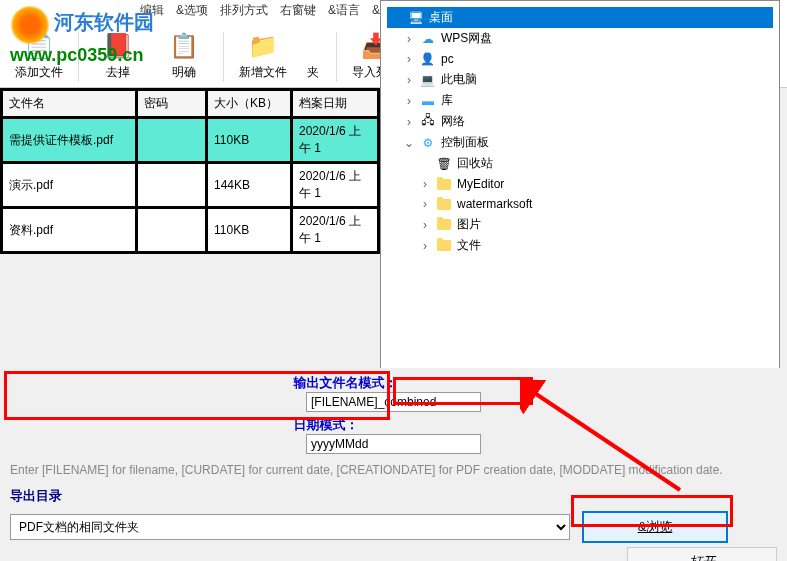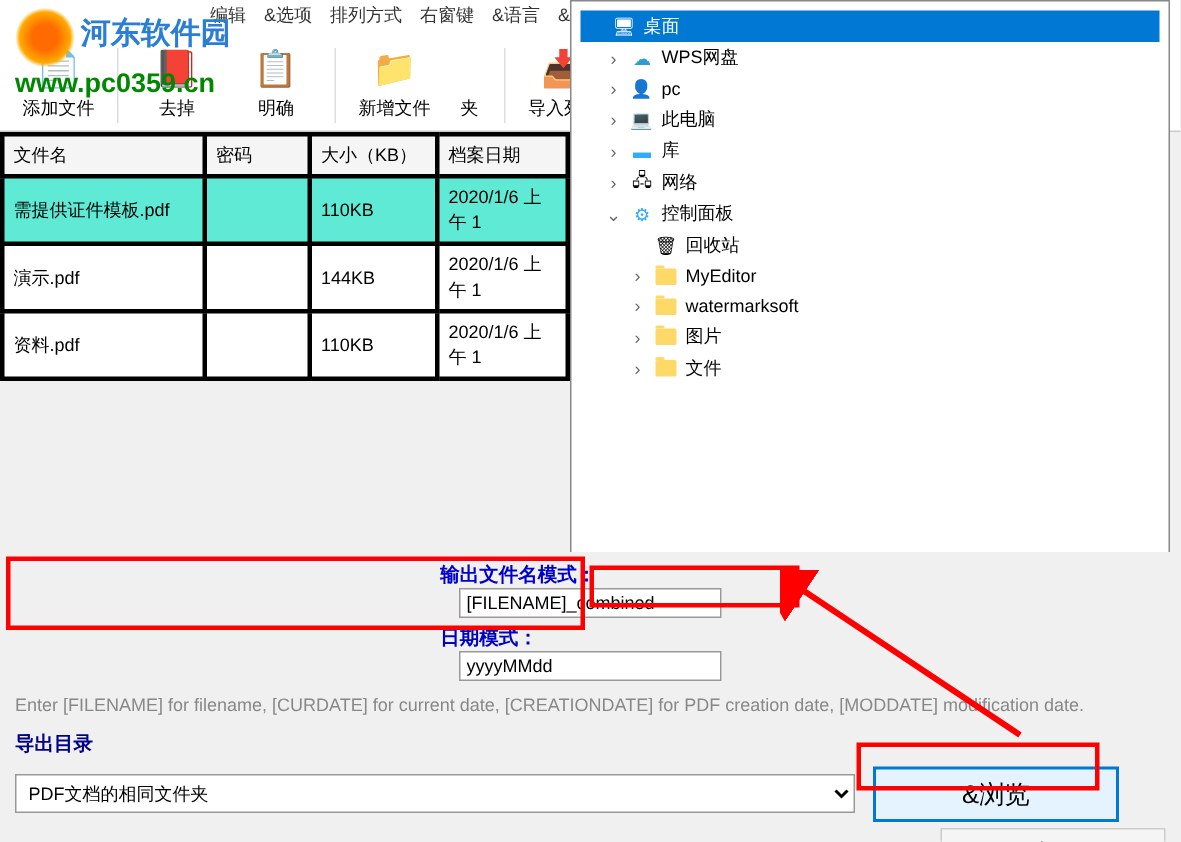--- a/index.html
+++ b/index.html
@@ -37,21 +37,21 @@
 .fd-btn.hl { border: 2px solid #0078d4; }
 
 .bottom-panel { position: absolute; top: 368px; left: 0; width: 787px; background: #f0f0f0; padding: 6px 10px; font-size: 13px; }
 .form-row { display: flex; align-items: center; margin-bottom: 4px; flex-direction: column; }
 .form-label { width: 200px; color: #0000cc; font-weight: bold; }
 .form-input { width: 175px; padding: 2px 4px; border: 1px solid #999; background: #fff; font-size: 12px; }
 .help-text { color: #888; font-size: 12px; margin: 8px 0; line-height: 1.4; }
 .section-label { color: #000088; font-weight: bold; margin: 6px 0; }
 .export-row { display: flex; gap: 12px; align-items: center; }
 .export-select { width: 560px; padding: 4px; border: 1px solid #999; background: #fff; font-size: 12px; }
-.browse-btn { width: 164px; padding: 5px; text-align: center; background: #fff; border: 1px solid #999; cursor: pointer; font-size: 17px; }
+.browse-btn { width: 146px; padding: 5px; text-align: center; background: #fff; border: 1px solid #999; cursor: pointer; font-size: 13px; text-decoration: underline; }
 .browse-btn.active { border: 2px solid #0078d4; background: #e5f3ff; }
 .open-btn { width: 150px; padding: 5px; text-align: center; background: #f5f5f5; border: 1px solid #ccc; cursor: pointer; margin-top: 4px; margin-left: auto; font-size: 13px; font-style: italic; }
 
 .red-box { position: absolute; border: 3px solid #ff0000; pointer-events: none; z-index: 50; }
 .arrow { position: absolute; z-index: 51; pointer-events: none; }
 
 .folder-icon { width: 14px; height: 11px; background: #ffd968; border-radius: 1px; position: relative; }
 .folder-icon::before { content: ''; position: absolute; top: -2px; left: 0; width: 6px; height: 2px; background: #ffd968; border-radius: 1px 1px 0 0; }
 </style>
 </head>

